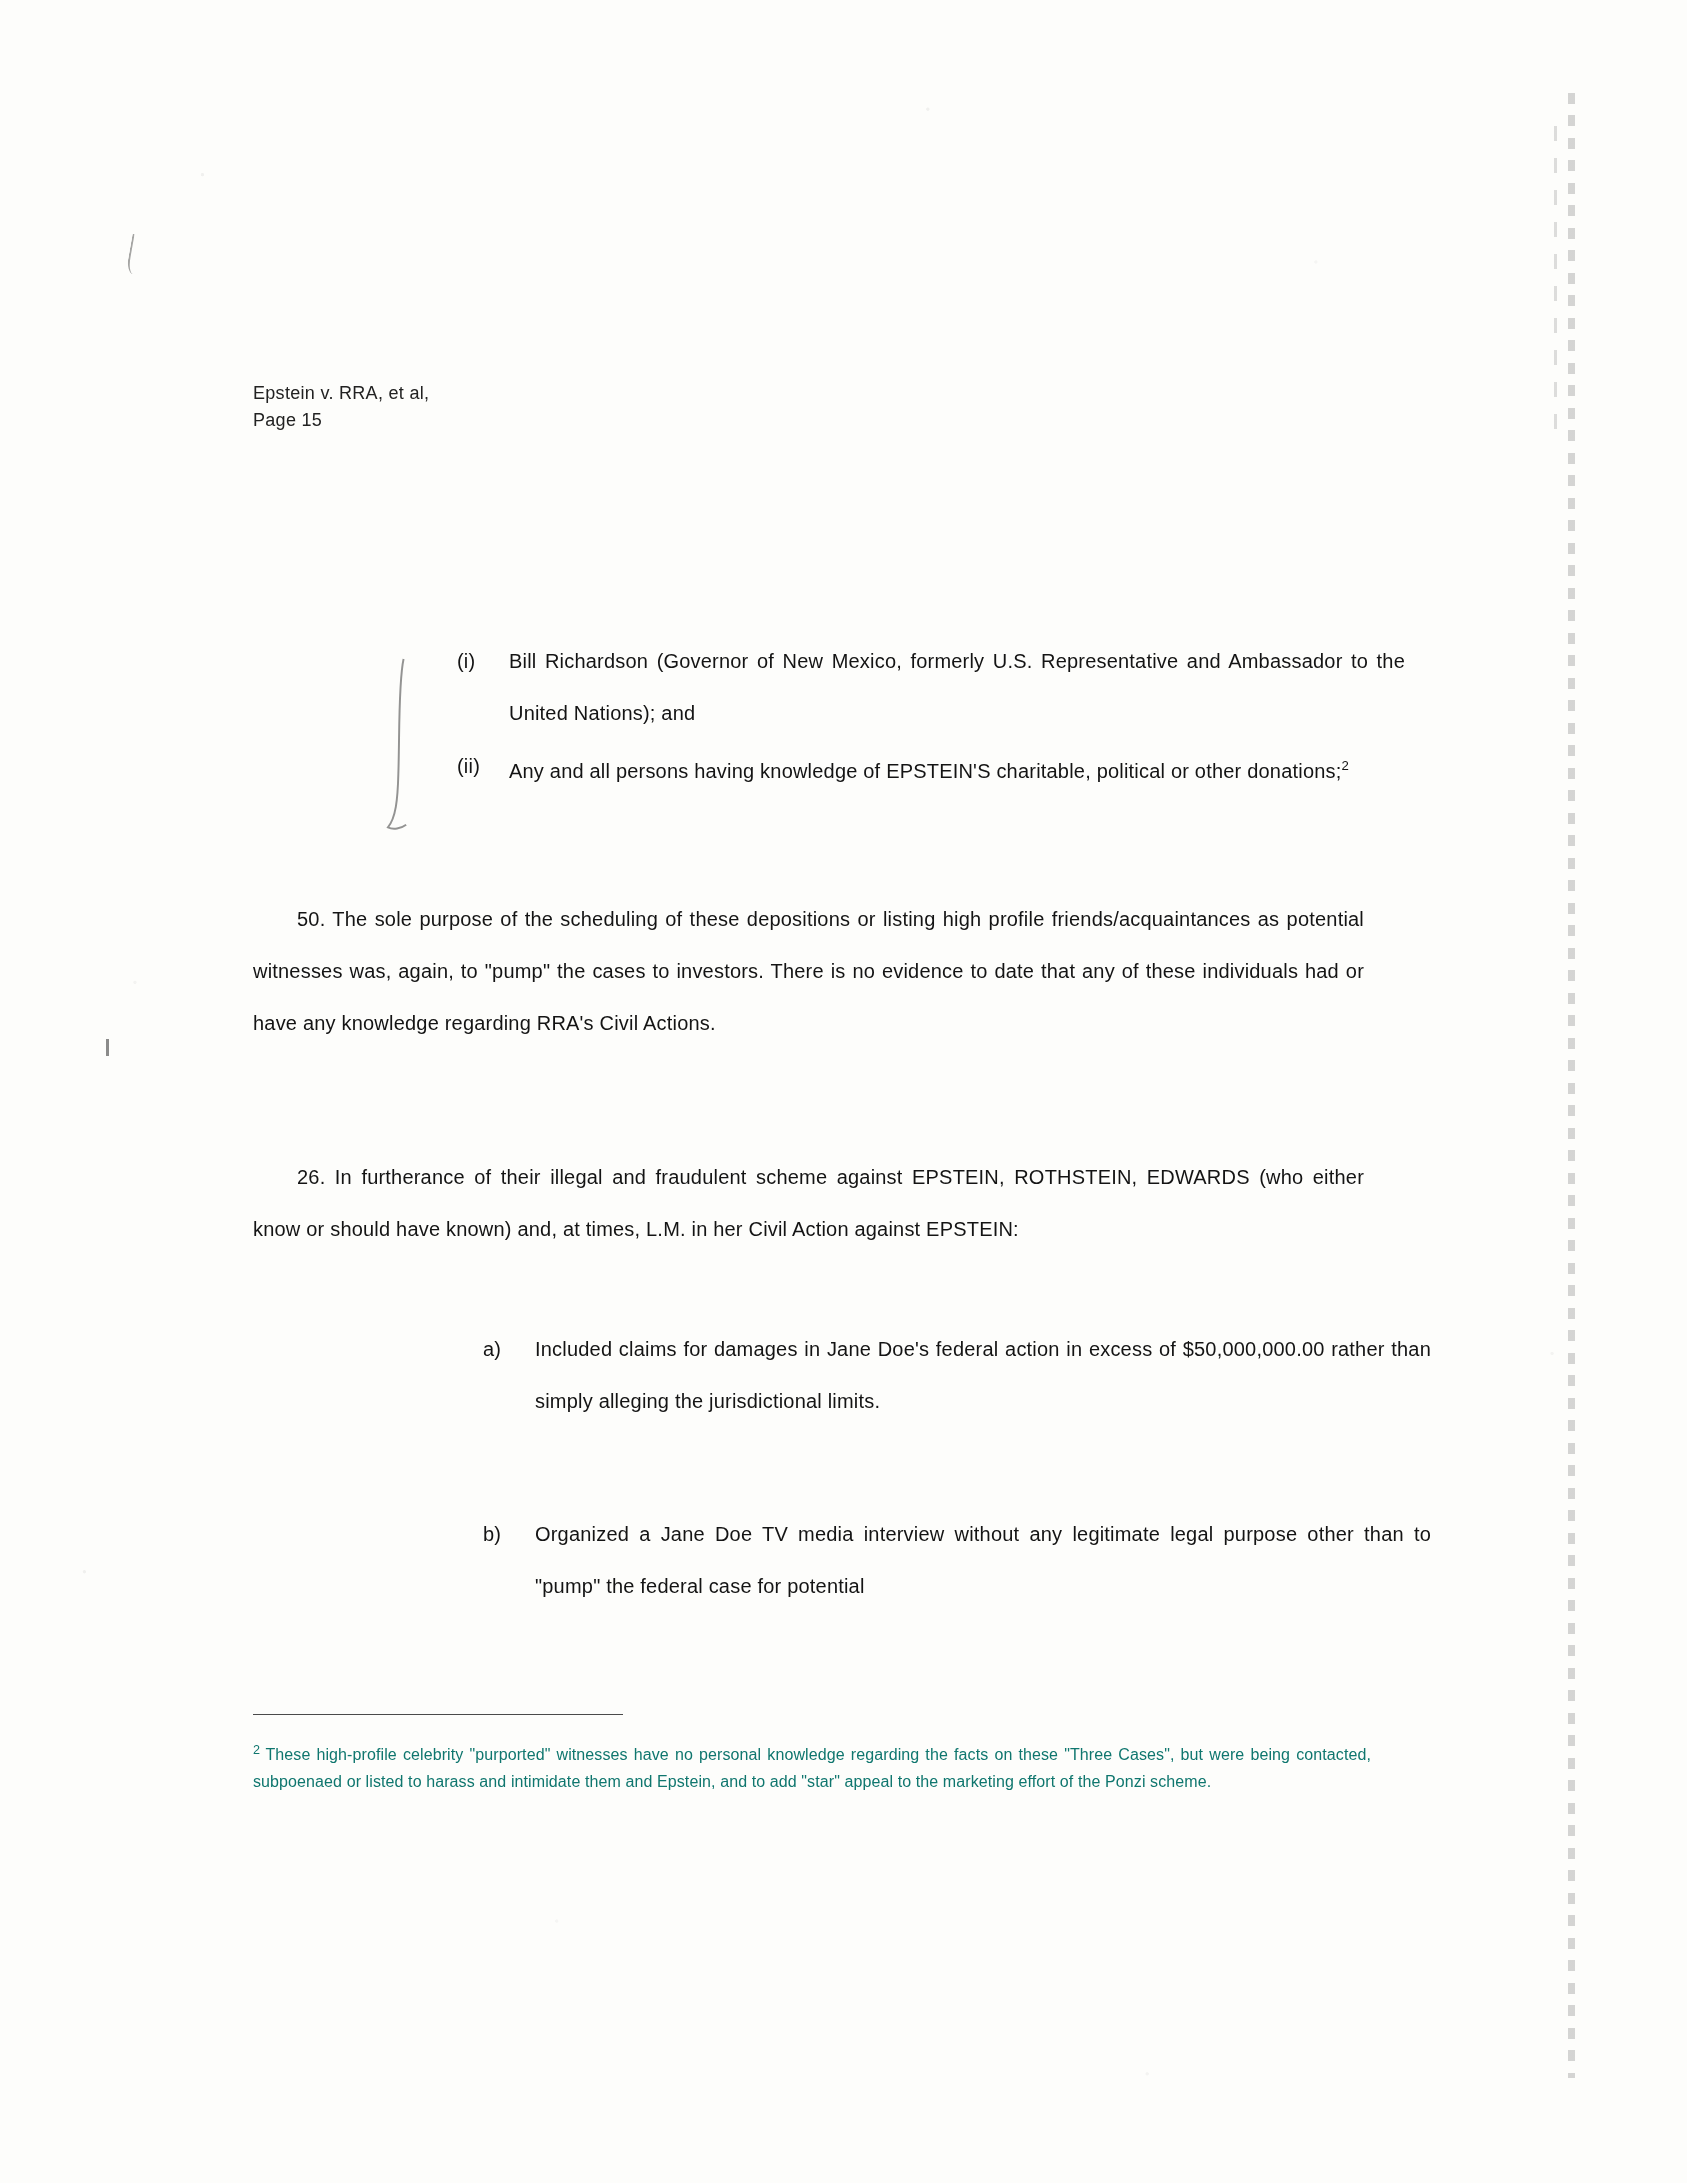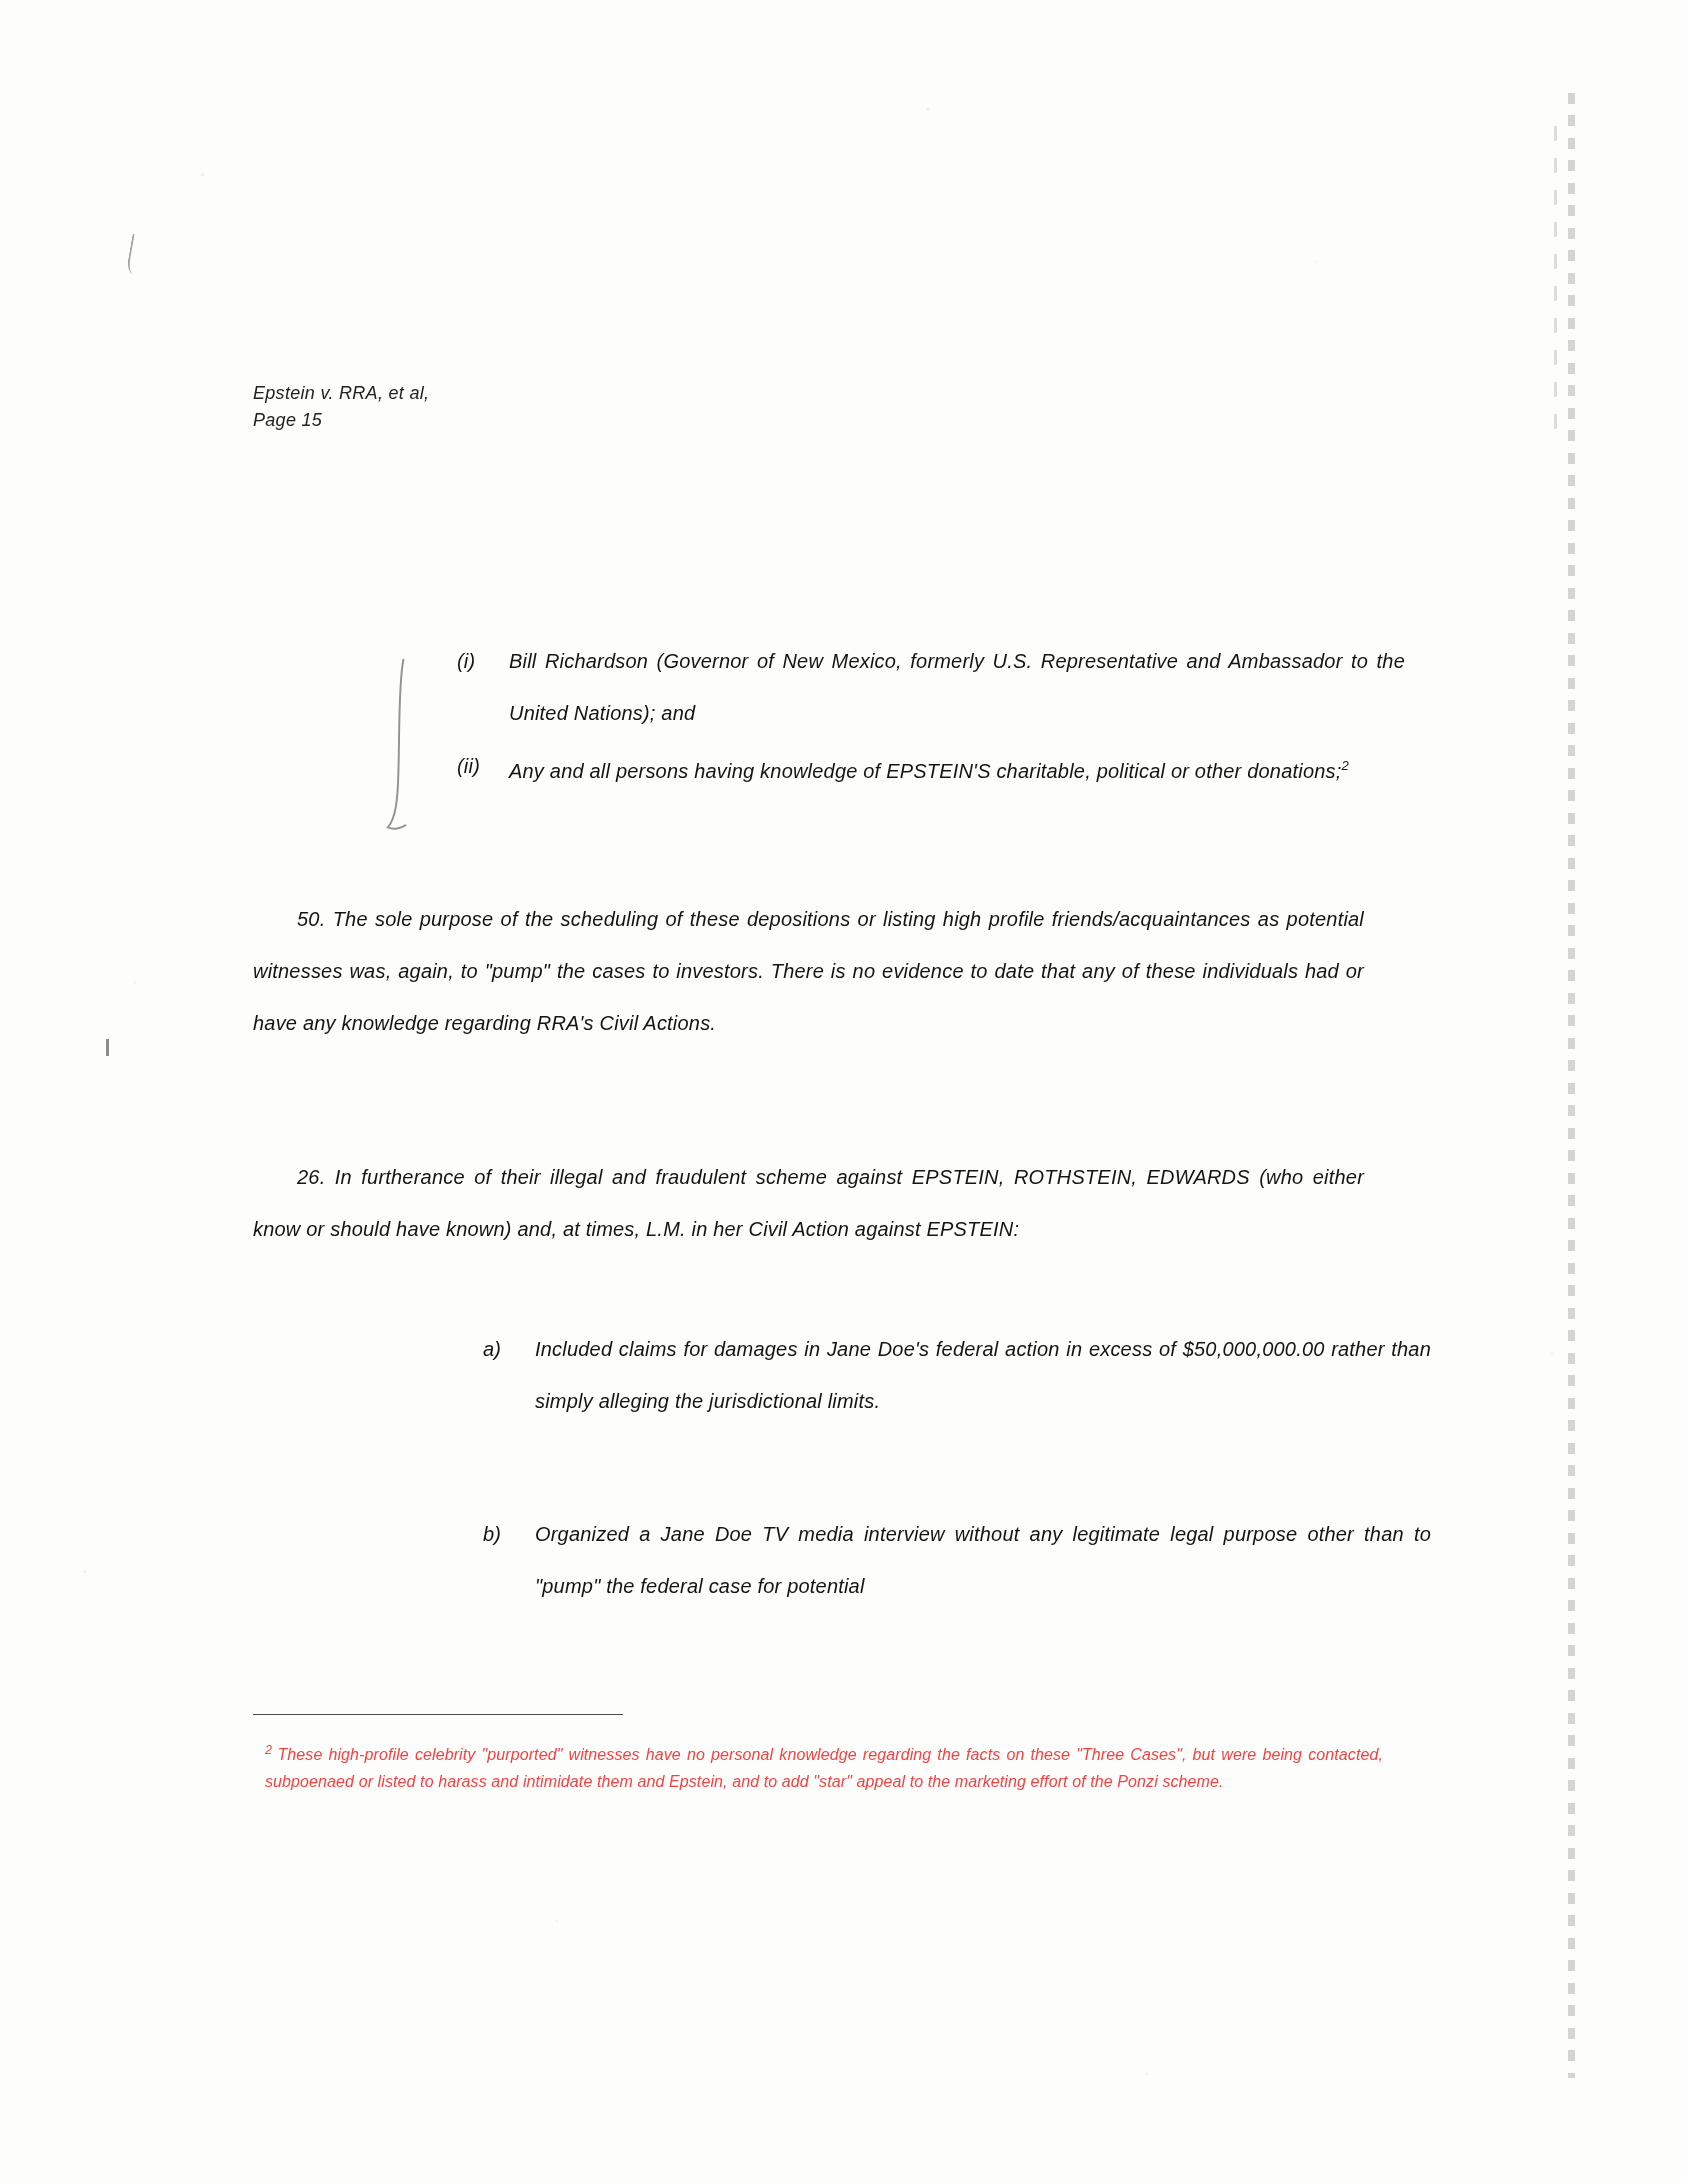--- a/index.html
+++ b/index.html
@@ -93,21 +93,20 @@
     width: 30px;
     height: 192px;
     pointer-events: none;
   }
 
   .content {
     position: absolute;
     left: 0; top: 0;
     width: 1687px;
     height: 1816px;
-    font-style: italic;
   }
 
   .caption {
     position: absolute;
     left: 253px;
     top: 380px;
     font-size: 18px;
     line-height: 27px;
     letter-spacing: 0.3px;
     color: #222;
@@ -145,28 +144,28 @@
     position: absolute;
     left: 253px;
     top: 1714px;
     width: 370px;
     height: 0;
     border-top: 1.3px solid #4a4a4a;
   }
 
   .footnote {
     position: absolute;
-    left: 265px;
+    left: 253px;
     top: 1737px;
     width: 1118px;
     font-size: 16px;
     line-height: 27px;
     letter-spacing: 0.1px;
     text-align: justify;
-    color: #ef4444;
+    color: #0f766e;
   }
   .footnote sup {
     font-size: 12.6px;
     vertical-align: super;
     margin-right: 5.3px;
   }
 
   sup.fn {
     font-size: 13.2px;
     vertical-align: super;

